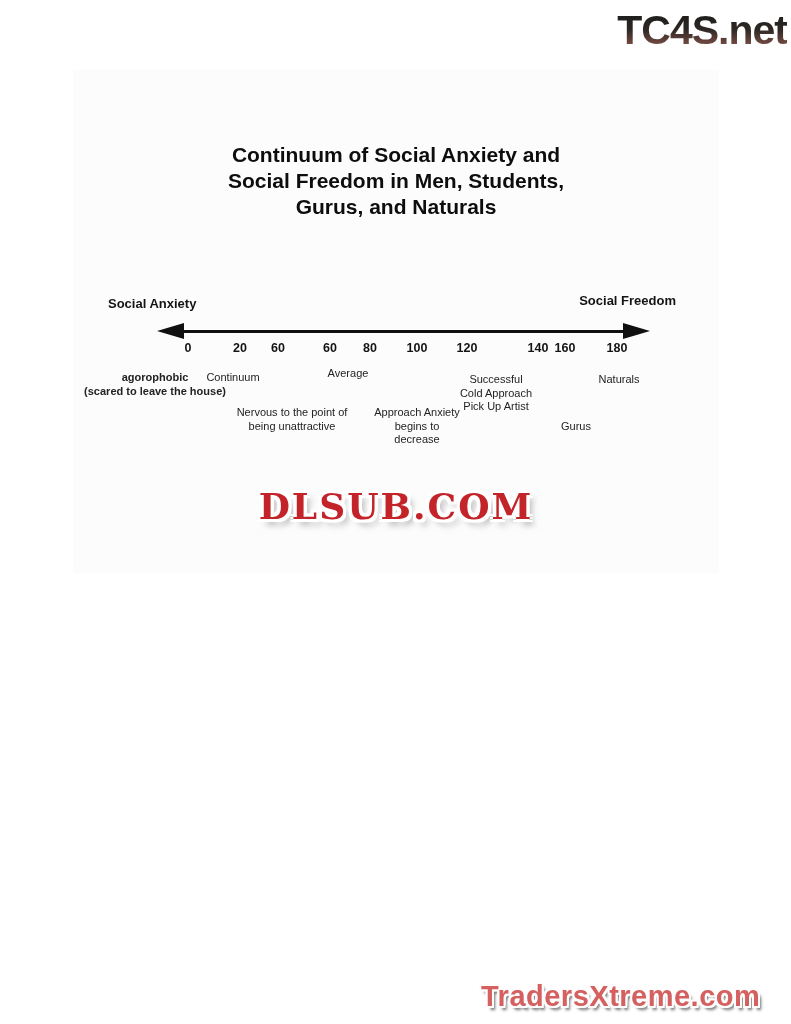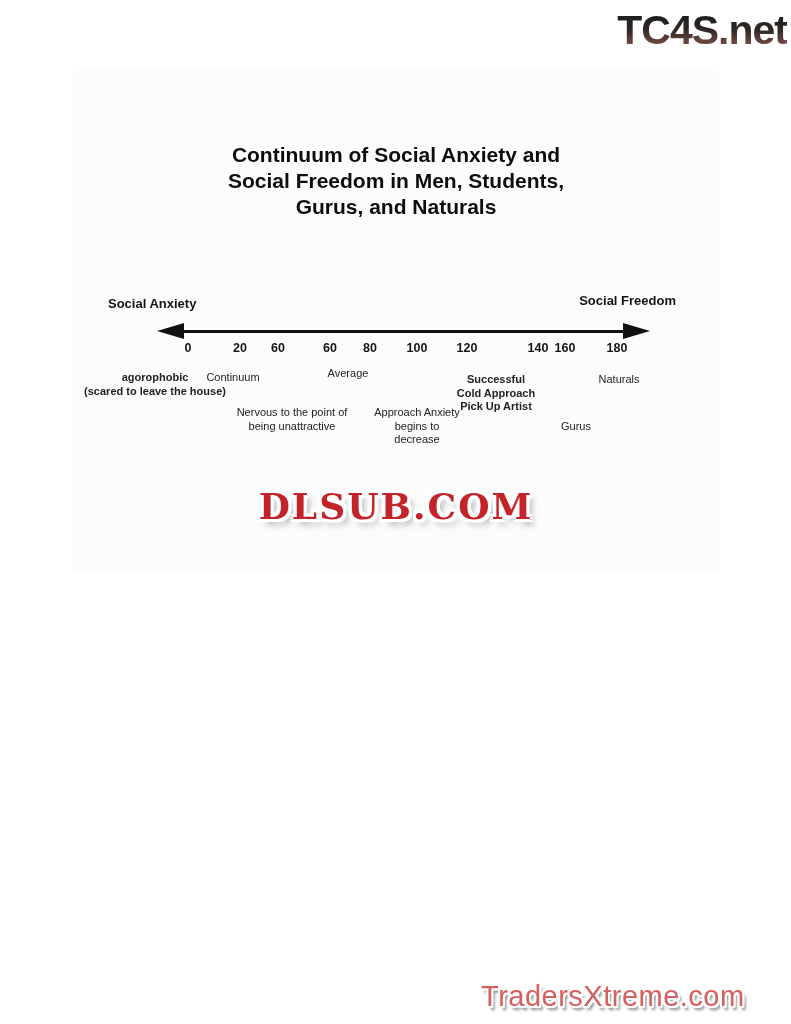--- a/index.html
+++ b/index.html
@@ -77,21 +77,21 @@
     white-space: nowrap;
     text-shadow:
       -3px -3px 0 #ffffff, 3px -3px 0 #ffffff, -3px 3px 0 #ffffff, 3px 3px 0 #ffffff,
       -3px 0 0 #ffffff, 3px 0 0 #ffffff, 0 -3px 0 #ffffff, 0 3px 0 #ffffff,
       5px 6px 6px rgba(120,120,120,0.55);
   }
 
   
   .traders {
     left: 481px; top: 980px;
-    font-weight: normal; font-size: 29px; letter-spacing: 0.5px;
+    font-weight: bold; font-size: 29px; letter-spacing: 0.5px;
     color: var(--traders_red, #d4605f);
     white-space: nowrap;
     text-shadow:
       -2px -2px 0 #fdfdfd, 2px -2px 0 #fdfdfd, -2px 2px 0 #fdfdfd, 2px 2px 0 #fdfdfd,
       -2px 0 0 #fdfdfd, 2px 0 0 #fdfdfd, 0 -2px 0 #fdfdfd, 0 2px 0 #fdfdfd,
       3px 4px 3px rgba(70,70,70,0.8);
   }
 </style>
 </head>
 <body>
@@ -127,21 +127,21 @@
 <div>
     <div class="ann" style="left: 155px; top: 371px; font-weight: bold;">agorophobic
 (scared to leave the house)</div>
     <div class="ann" style="left: 233px; top: 371px;">Continuum</div>
     <div class="ann" style="left: 348px; top: 367px;">Average</div>
     <div class="ann" style="left: 292px; top: 406px;">Nervous to the point of
 being unattractive</div>
     <div class="ann" style="left: 417px; top: 406px;">Approach Anxiety
 begins to
 decrease</div>
-    <div class="ann" style="left: 496px; top: 373px; font-weight: bold;">Successful
+    <div class="ann" style="left: 496px; top: 373px;">Successful
 Cold Approach
 Pick Up Artist</div>
     <div class="ann" style="left: 576px; top: 388px; margin-top: 32px;">Gurus</div>
     <div class="ann" style="left: 619px; top: 373px;">Naturals</div>
   </div>
 
 <div class="abs dlsub">DLSUB.COM</div>
 
 <div class="abs traders">TradersXtreme.com</div>
 

